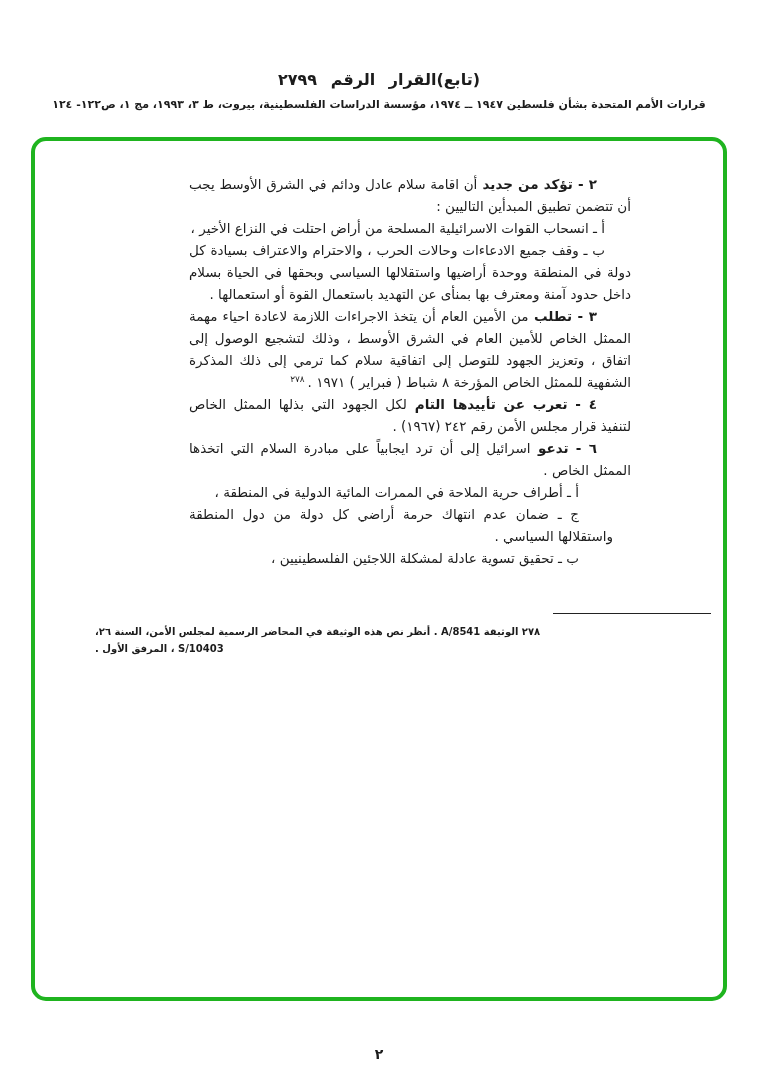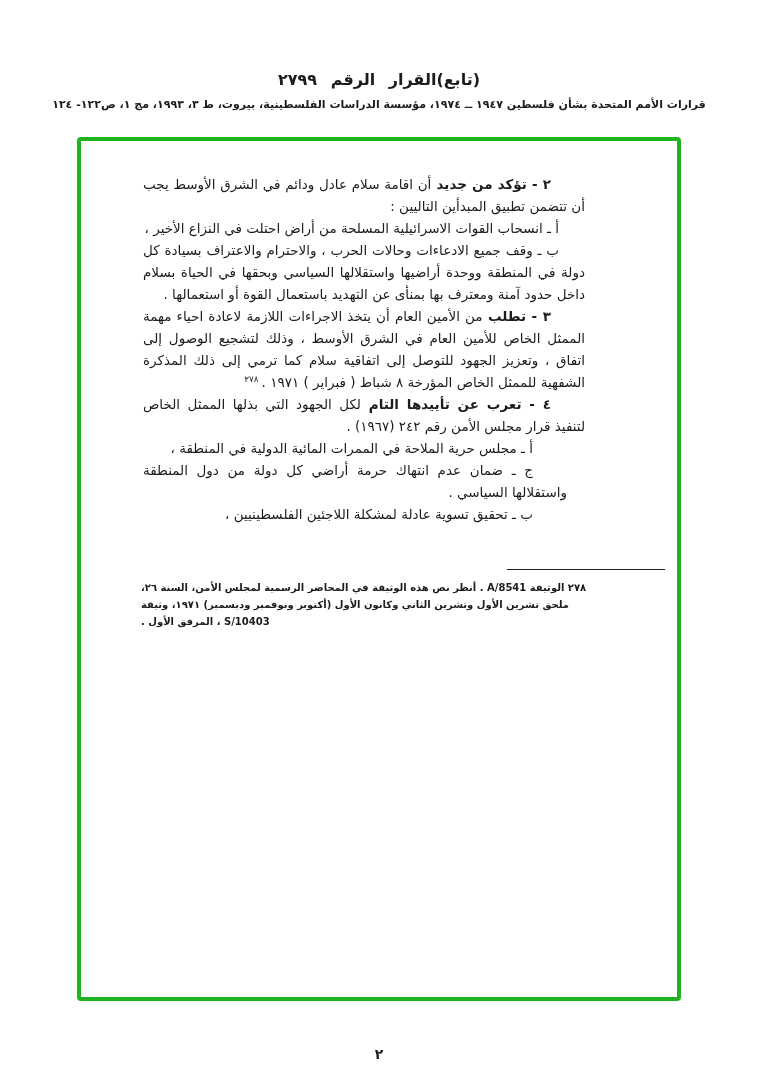--- a/index.html
+++ b/index.html
@@ -19,25 +19,25 @@
     word-spacing: 8px;
     letter-spacing: 0.5px;
   }
   .subtitle {
     font-size: 11px;
     font-weight: bold;
     margin-top: 9px;
     white-space: nowrap;
   }
   .green-box {
-    width: 604px;
+    width: 696px;
     height: 864px;
     margin: 26px auto 0;
     border: 4px solid #1fb41f;
-    border-radius: 4px;
+    border-radius: 15px;
     padding-top: 32px;
     overflow: hidden;
     background: #ffffff;
   }
   .body-text {
     direction: rtl;
     width: 442px;
     margin: 0 92px 0 auto;
     font-size: 13.5px;
     line-height: 22px;
@@ -84,27 +84,27 @@
     <div class="subtitle">قرارات الأمم المتحدة بشأن فلسطين ١٩٤٧ ــ ١٩٧٤، مؤسسة الدراسات الفلسطينية، بيروت، ط ٣، ١٩٩٣، مج ١، ص١٢٢- ١٢٤</div>
   </div>
 
   <div class="green-box" style="border-color: rgb(31, 180, 31);">
     <div class="body-text">
         <div class="para item"><b>٢ - تؤكد من جديد </b>أن اقامة سلام عادل ودائم في الشرق الأوسط يجب أن تتضمن تطبيق المبدأين التاليين :</div>
         <div class="para sub">أ ـ انسحاب القوات الاسرائيلية المسلحة من أراض احتلت في النزاع الأخير ،</div>
         <div class="para sub">ب ـ وقف جميع الادعاءات وحالات الحرب ، والاحترام والاعتراف بسيادة كل دولة في المنطقة ووحدة أراضيها واستقلالها السياسي وبحقها في الحياة بسلام داخل حدود آمنة ومعترف بها بمنأى عن التهديد باستعمال القوة أو استعمالها .</div>
         <div class="para item"><b>٣ - تطلب </b>من الأمين العام أن يتخذ الاجراءات اللازمة لاعادة احياء مهمة الممثل الخاص للأمين العام في الشرق الأوسط ، وذلك لتشجيع الوصول إلى اتفاق ، وتعزيز الجهود للتوصل إلى اتفاقية سلام كما ترمي إلى ذلك المذكرة الشفهية للممثل الخاص المؤرخة ٨ شباط ( فبراير ) ١٩٧١ .<sup>&nbsp;٢٧٨</sup></div>
         <div class="para item"><b>٤ - تعرب عن تأييدها التام </b>لكل الجهود التي بذلها الممثل الخاص لتنفيذ قرار مجلس الأمن رقم ٢٤٢ (١٩٦٧) .</div>
-        <div class="para sub2">أ ـ مجلس حرية الملاحة في الممرات المائية الدولية في المنطقة ،</div>
+        <div class="para item"><b>٦ - تدعو </b>اسرائيل إلى أن ترد ايجابياً على مبادرة السلام التي اتخذها الممثل الخاص .</div>
+        <div class="para sub2">أ ـ أطراف حرية الملاحة في الممرات المائية الدولية في المنطقة ،</div>
         <div class="para sub2">ج ـ ضمان عدم انتهاك حرمة أراضي كل دولة من دول المنطقة واستقلالها السياسي .</div>
         <div class="para sub2">ب ـ تحقيق تسوية عادلة لمشكلة اللاجئين الفلسطينيين ،</div>
       </div>
     <div class="footnote-sep"></div>
     <div class="footnote">
         <div class="fn-line">٢٧٨ الوثيقة A/8541 . أنظر نص هذه الوثيقة في المحاضر الرسمية لمجلس الأمن، السنة ٢٦،</div>
-        <div class="fn-line">ملحق تشرين الأول وتشرين الثاني وكانون الأول (أكتوبر ونوفمبر وديسمبر) ١٩٧١، وثيقة</div>
         <div class="fn-line">S/10403 ، المرفق الأول .</div>
       </div>
   </div>
 
   <div class="page-number">٢</div>
 
 </div>
 
 </body></html>

